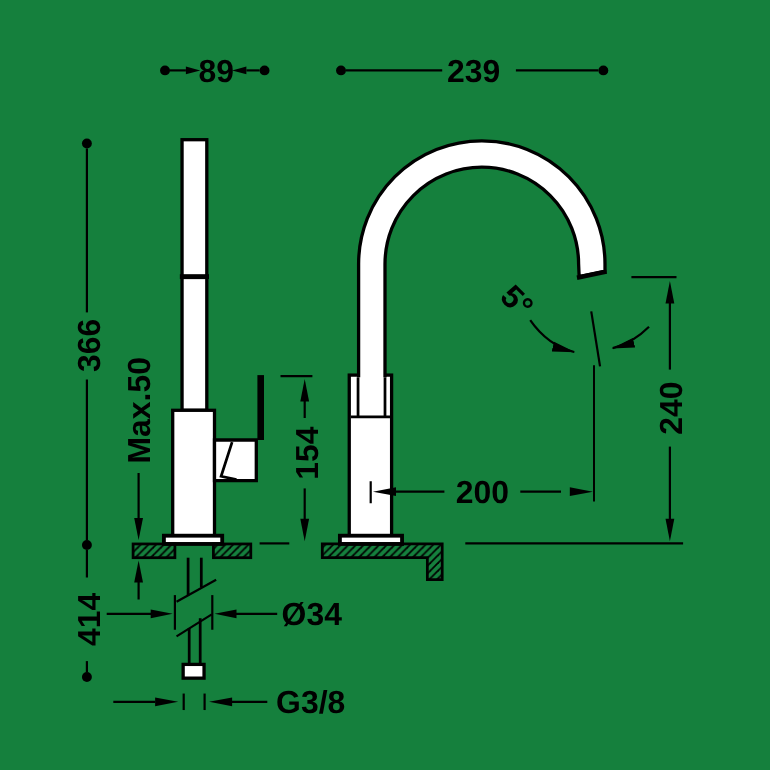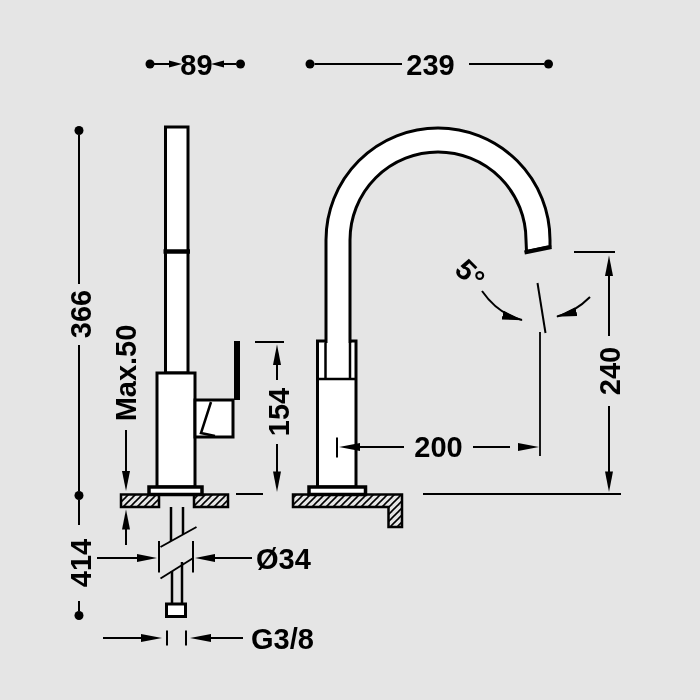--- a/index.html
+++ b/index.html
@@ -1,16 +1,16 @@
 <!DOCTYPE html>
 <html><head>
 <meta charset="utf-8">
 <style>
   html,body{margin:0;padding:0;background:#ffffff;}
-  #stage{position:relative;width:700px;height:700px;background:#e5e5e5;overflow:hidden;
+  #stage{position:relative;width:700px;height:700px;background:#15803d;overflow:hidden;
          font-family:"Liberation Sans",sans-serif;}
   svg{display:block;}
   text{font-family:"Liberation Sans",sans-serif;font-weight:bold;font-size:29px;fill:#000;}
 </style>
 </head>
 <body>
 
 <div id="stage">
 <svg width="700" height="700" viewBox="0 0 700 700">
   <defs>

